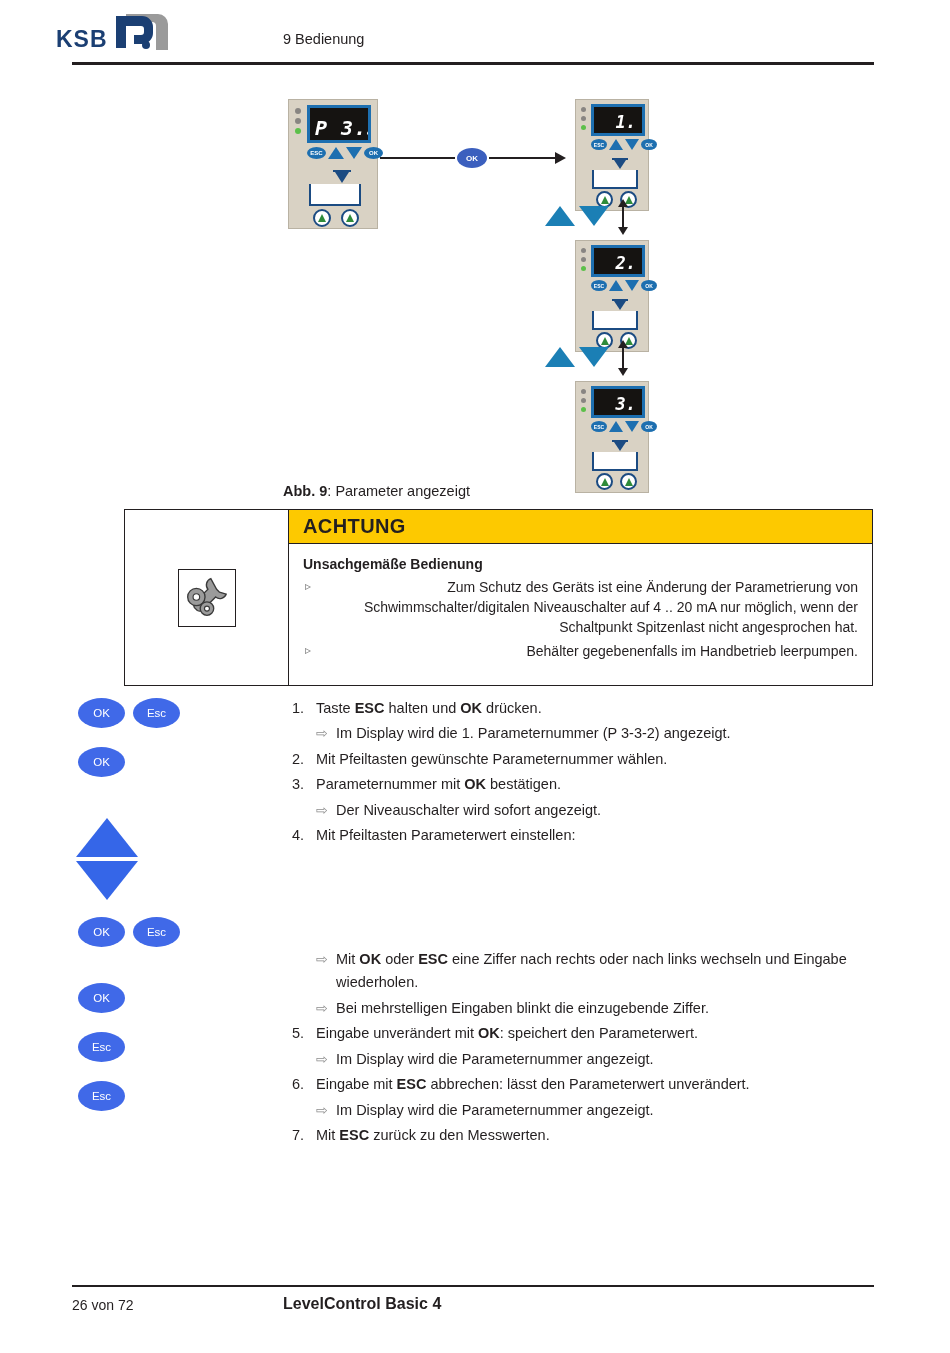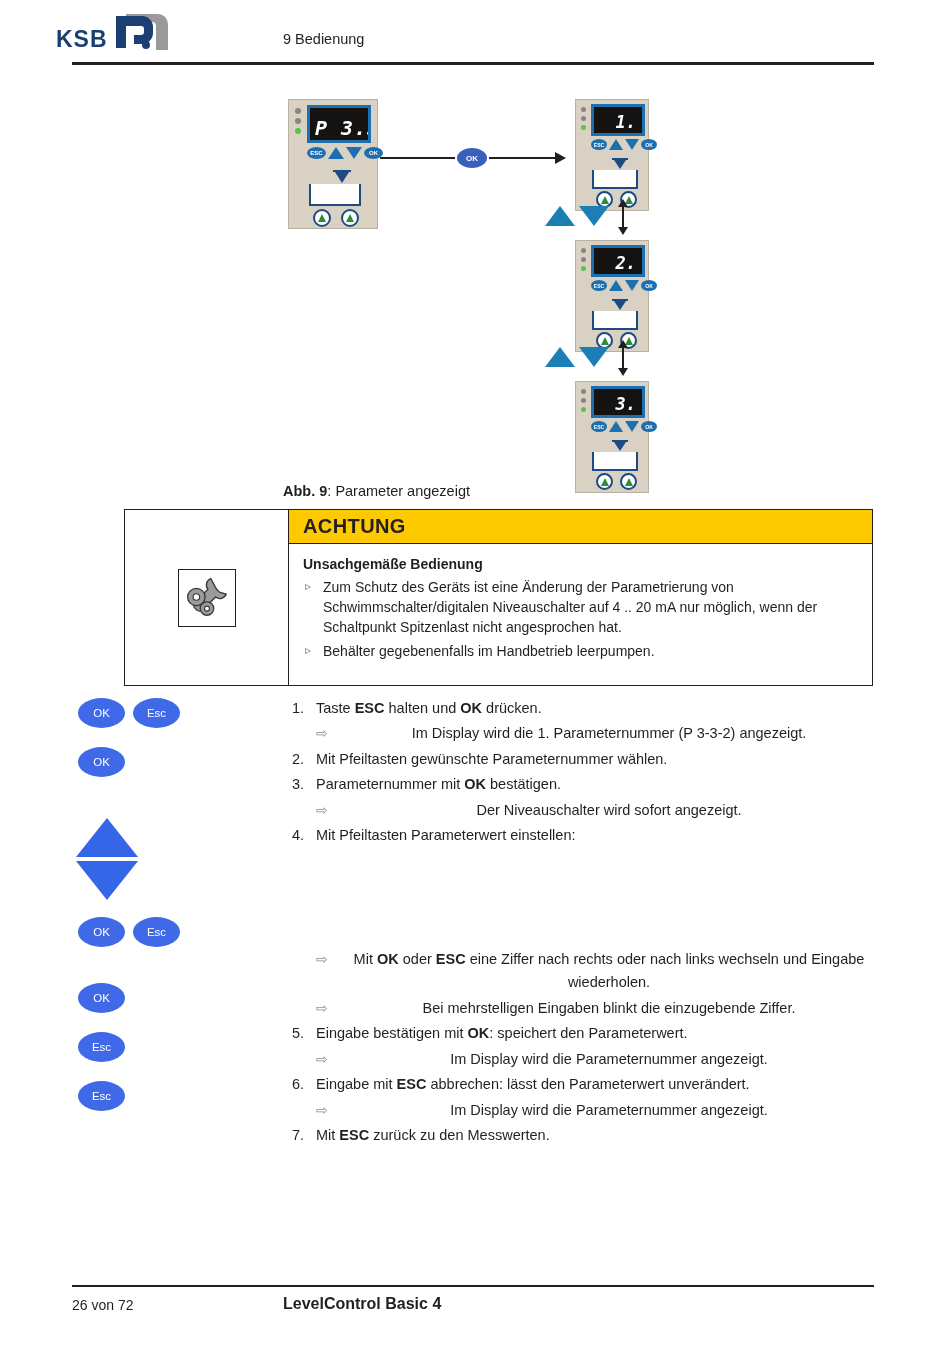--- a/index.html
+++ b/index.html
@@ -100,31 +100,31 @@
   .notice-body{flex:1;display:flex;flex-direction:column;}
   .notice-head{
     background:#fdc900;border-bottom:1.5px solid #231f20;height:34px;
     display:flex;align-items:center;padding-left:14px;box-sizing:border-box;
     font-weight:bold;font-size:20px;color:#231f20;letter-spacing:.4px;
   }
   .notice-content{padding:11px 14px 0 14px;font-size:14px;line-height:1.42;}
   .notice-title{font-weight:bold;margin-bottom:3px;}
   .notice-sub{margin-bottom:7px;}
   .bullets{margin:0;padding:0;list-style:none;}
-  .bullets li{position:relative;padding-left:20px;margin-bottom:4px;line-height:1.42;}
+  .bullets li{position:relative;padding-left:20px;margin-bottom:4px;line-height:1.42;text-align:right;}
   .bullets li:before{
     content:"\25B9";position:absolute;left:2px;top:0;color:#7a7a7a;font-size:12px;
   }
 
   
   .steps{position:absolute;left:292px;top:697px;width:590px;font-size:14.5px;}
   .step{display:flex;margin-bottom:2px;line-height:1.62;}
   .step-num{width:24px;flex:none;}
   .step-txt{flex:1;}
-  .result{position:relative;padding-left:44px;line-height:1.62;margin-bottom:2px;text-align:center;}
+  .result{position:relative;padding-left:44px;line-height:1.62;margin-bottom:2px;}
   .result:before{
     content:"\21E8";position:absolute;left:24px;top:0;color:#8c8c8c;font-size:14px;
   }
   .gap{height:98px;}
   b{font-weight:bold;}
 
   
   .margin-ico{position:absolute;}
   .ell{
     width:47px;height:30px;border-radius:50%;background:#4069e8;color:#fff;
@@ -363,21 +363,21 @@
       <div class="step-txt">Mit Pfeiltasten Parameterwert einstellen:</div>
     </div>
 
     <div class="gap"></div>
 
     <div class="result"><span>Mit </span><b>OK</b><span> oder </span><b>ESC</b><span> eine Ziffer nach rechts oder nach links wechseln und Eingabe wiederholen.</span></div>
     <div class="result">Bei mehrstelligen Eingaben blinkt die einzugebende Ziffer.</div>
 
     <div class="step">
       <div class="step-num">5.</div>
-      <div class="step-txt"><span>Eingabe bestätigen mit </span><b>OK</b><span>: speichert den Parameterwert.</span></div>
+      <div class="step-txt"><span>Eingabe unverändert mit </span><b>OK</b><span>: speichert den Parameterwert.</span></div>
     </div>
     <div class="result">Im Display wird die Parameternummer angezeigt.</div>
 
     <div class="step">
       <div class="step-num">6.</div>
       <div class="step-txt"><span>Eingabe mit </span><b>ESC</b><span> abbrechen: lässt den Parameterwert unverändert.</span></div>
     </div>
     <div class="result">Im Display wird die Parameternummer angezeigt.</div>
 
     <div class="step">

